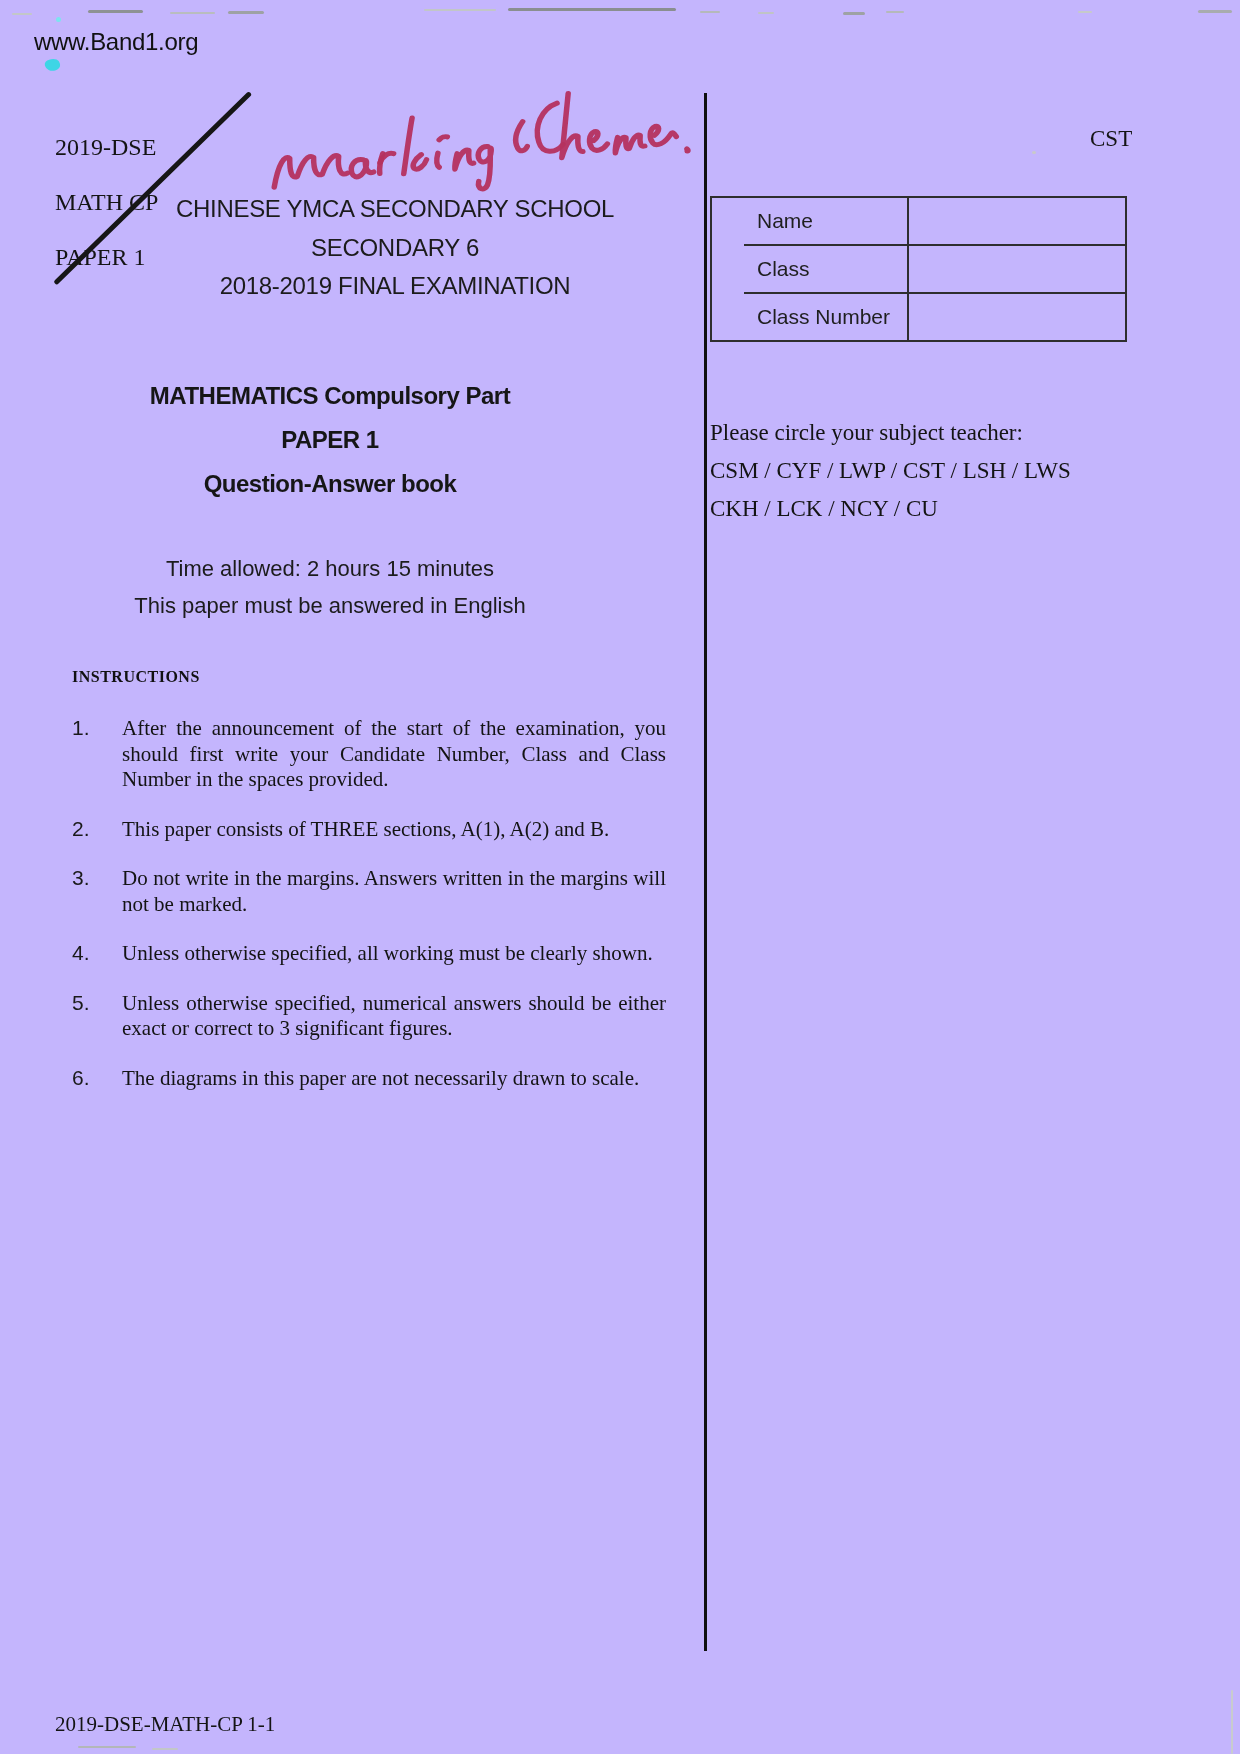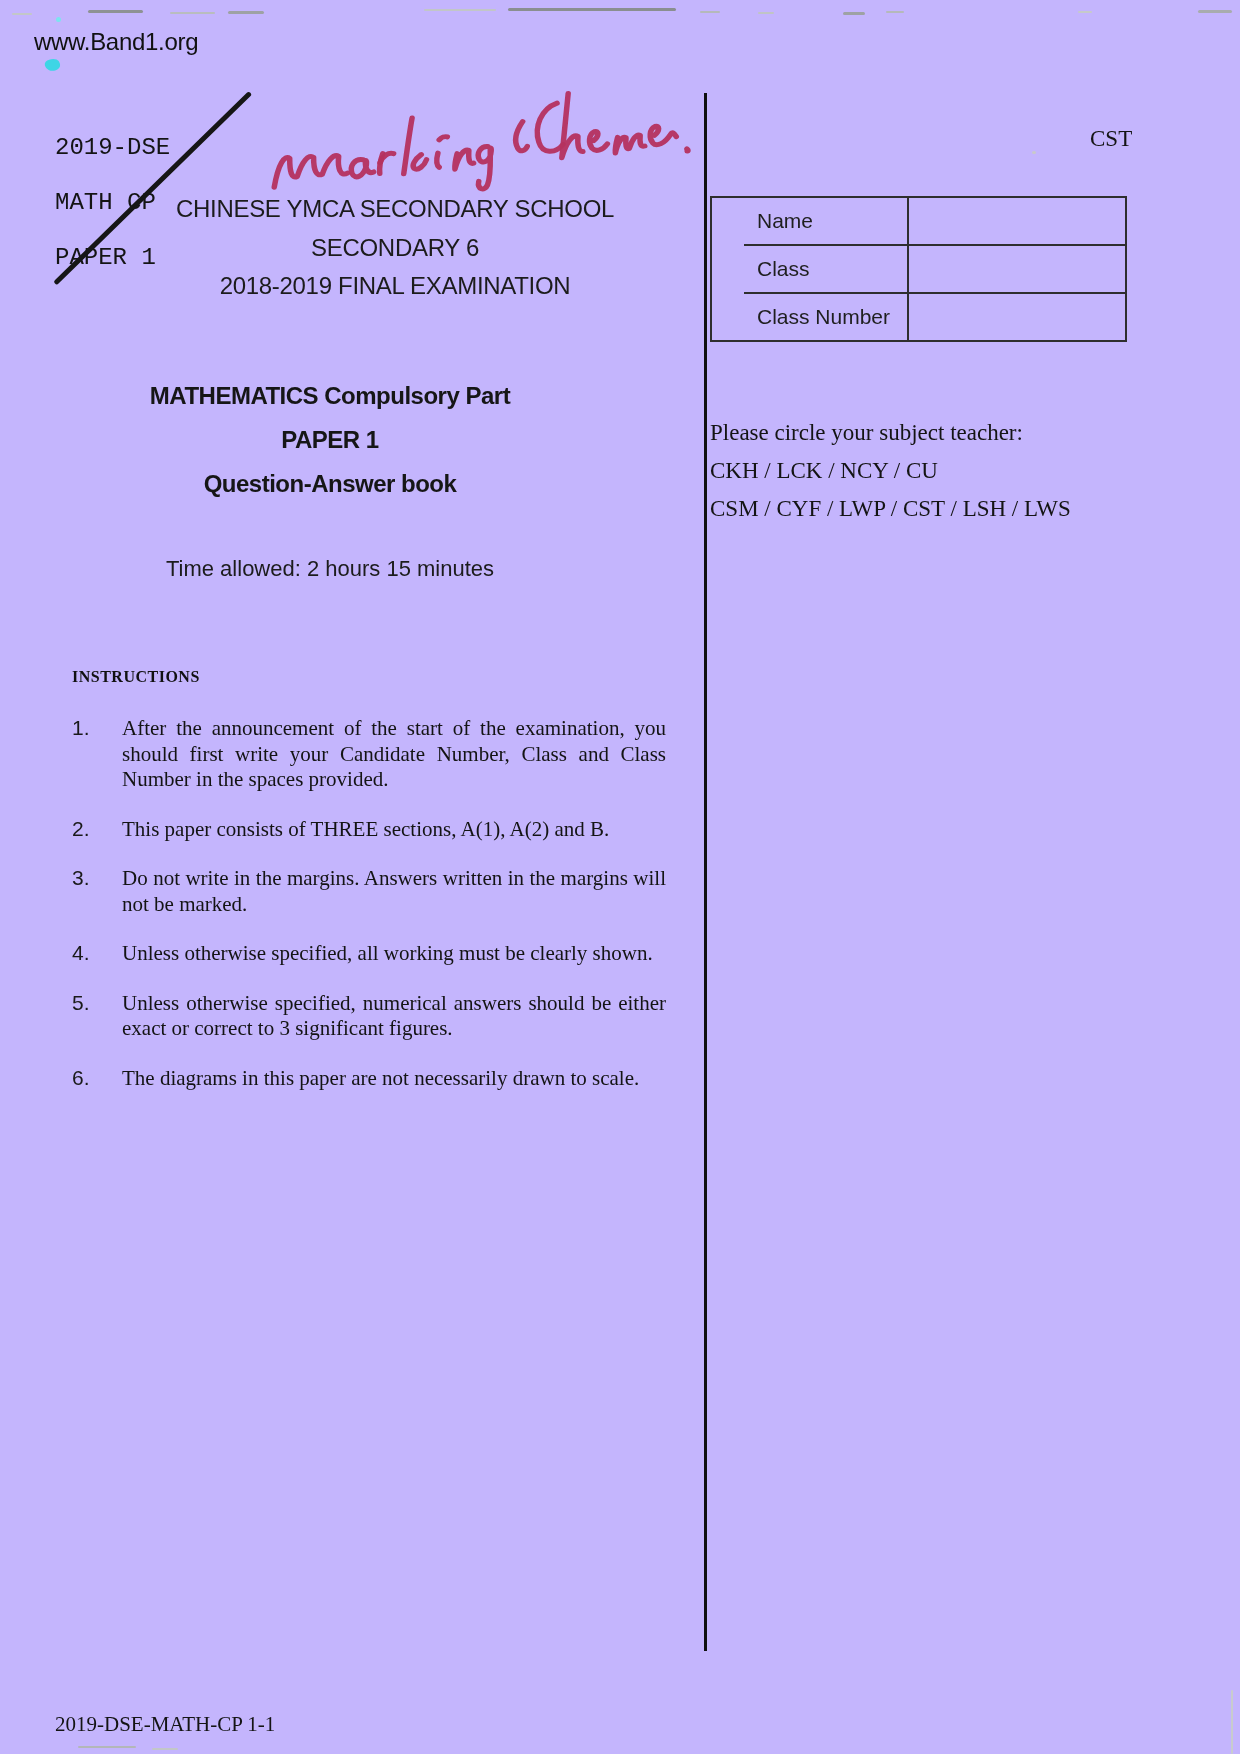--- a/index.html
+++ b/index.html
@@ -8,21 +8,21 @@
   .abs{position:absolute;}
   
   .dash{position:absolute;border-radius:2px;}
   .cyan-blob{position:absolute;left:45px;top:59px;width:15px;height:12px;background:#3ed5e5;
              border-radius:45% 60% 50% 70%;transform:rotate(-14deg);}
   .cyan-dot{position:absolute;left:56px;top:17px;width:5px;height:5px;background:#7ce4ef;border-radius:50%;}
   .grey-dot{position:absolute;left:1032px;top:151px;width:4px;height:3px;background:#c9c9c9;border-radius:50%;}
   
   .watermark{left:34px;top:28px;font-size:24px;font-weight:500;letter-spacing:-0.3px;color:#111;}
   
-  .corner{left:55px;top:106px;font-family:Liberation Mono, monospace;font-size:24px;
+  .corner{left:55px;top:106px;font-family:Liberation Serif, serif;font-size:24px;
           line-height:27.5px;color:#141414;white-space:pre-line;}
   .diagonal{left:55px;top:281px;width:273px;height:5px;background:#161616;border-radius:3px;
             transform:rotate(-44.3deg);transform-origin:0 50%;}
   
   .handwriting{left:262px;top:95px;width:430px;height:105px;transform:rotate(-5deg);}
   .handwriting svg{display:block;width:430px;height:105px;}
   .handwriting path{fill:none;stroke:#b5325f;stroke-width:4.6;stroke-linecap:round;stroke-linejoin:round;opacity:.95;}
   
   .school{left:85px;top:190px;width:620px;text-align:center;font-size:24px;line-height:38.5px;
           letter-spacing:-0.3px;color:#1c1c1c;}
@@ -116,20 +116,21 @@
   </div>
 
   <div class="abs titleblock">
     <div>MATHEMATICS Compulsory Part</div>
     <div>PAPER 1</div>
     <div>Question-Answer book</div>
   </div>
 
   <div class="abs timeblock">
     <div>Time allowed: 2 hours 15 minutes</div>
+    <div>This paper must be answered in English</div>
   </div>
 
   <div class="abs ins-head">INSTRUCTIONS</div>
   <div class="abs ins-list">
     <div class="ins-item">
       <div class="ins-num">1.</div>
       <div class="ins-text">After the announcement of the start of the examination, you should first write your Candidate Number, Class and Class Number in the spaces provided.</div>
     </div>
     <div class="ins-item">
       <div class="ins-num">2.</div>
@@ -167,19 +168,19 @@
       <div class="scell-value"></div>
     </div>
     <div class="srow">
       <div class="scell-label">Class Number</div>
       <div class="scell-value"></div>
     </div>
   </div>
 
   <div class="abs teachers">
     <div>Please circle your subject teacher:</div>
+    <div>CSM / CYF / LWP / CST / LSH / LWS</div>
     <div>CKH / LCK / NCY / CU</div>
-    <div>CSM / CYF / LWP / CST / LSH / LWS</div>
   </div>
 
   <div class="abs footer">2019-DSE-MATH-CP 1-1</div>
 
 </div>
 
 </body></html>

